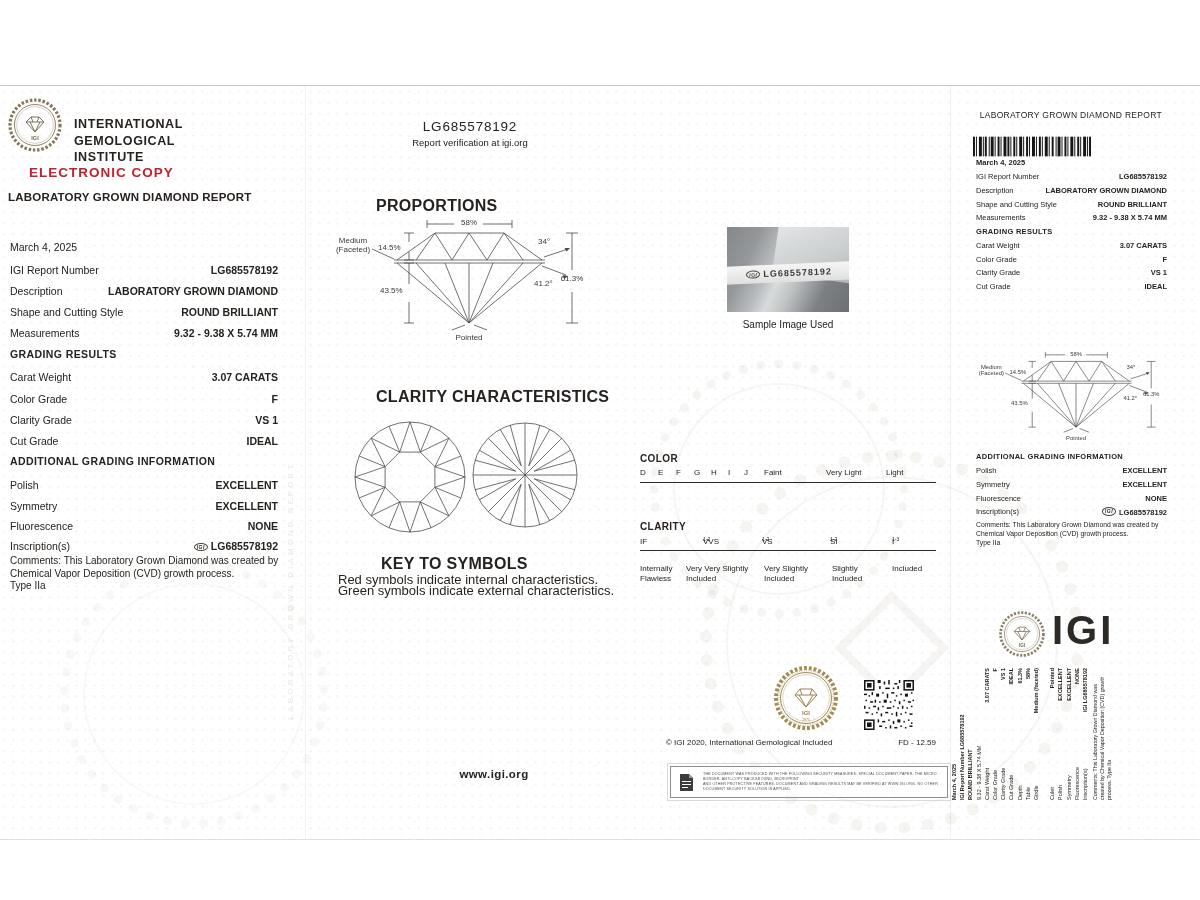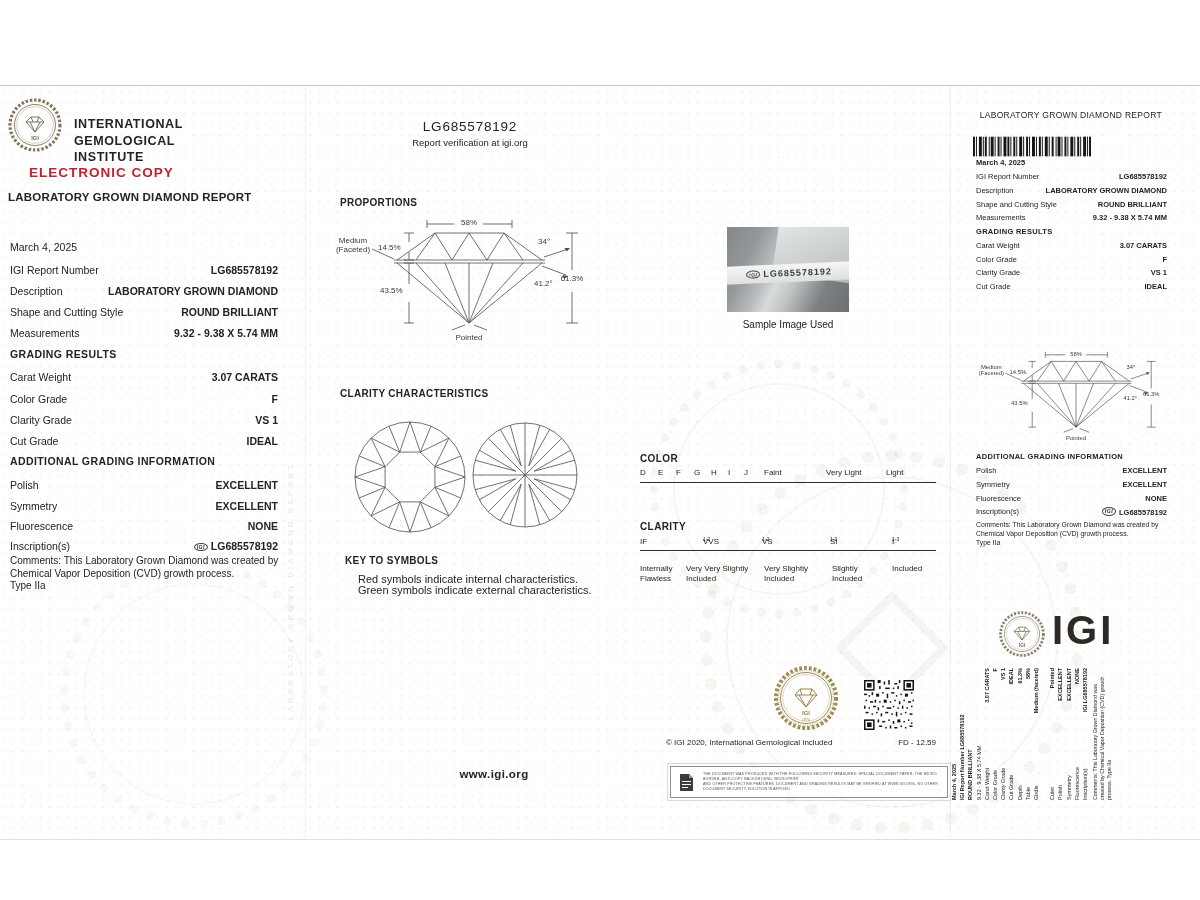--- a/index.html
+++ b/index.html
@@ -30,42 +30,42 @@
   .lrow{left:10px;width:268px;display:flex;justify-content:space-between;font-size:10.5px;}
   .lrow .v{font-weight:bold;text-align:right;}
   .lsec{left:10px;font-size:10.5px;font-weight:bold;letter-spacing:.4px;}
   .lcomments{left:10px;width:276px;font-size:10px;line-height:12.5px;}
   .igi-glyph{display:inline-block;font-size:5px;font-style:italic;font-weight:bold;
        border:1px solid #4a453f;border-radius:50%;padding:0 2px;line-height:6.5px;
        vertical-align:1.5px;letter-spacing:.5px;margin-right:3px;}
   
   .vnum{left:370px;top:119px;width:200px;text-align:center;font-size:13.5px;letter-spacing:.8px;}
   .vnote{left:370px;top:137px;width:200px;text-align:center;font-size:9.5px;}
-  .mhead{font-size:10px;font-weight:bold;letter-spacing:.3px;}
+  .mhead{font-size:16px;font-weight:bold;letter-spacing:.3px;margin-left:36px;}
   .prop-main{left:332px;top:216px;width:260px;height:128px;}
   .prop-mini{left:976px;top:349px;width:260px;height:128px;transform:scale(.73);transform-origin:0 0;}
   .prop-wrap{position:absolute;width:260px;height:128px;}
   .pl{position:absolute;font-size:8px;color:#3d3936;white-space:nowrap;}
   .pl-table{left:123px;top:2px;width:28px;text-align:center;}
   .pl-girdle{left:0px;top:20px;width:42px;text-align:center;line-height:9px;}
   .pl-ch{left:46px;top:27px;}
   .pl-pd{left:48px;top:70px;}
   .pl-ca{left:206px;top:21px;}
   .pl-pa{left:202px;top:63px;}
   .pl-depth{left:224px;top:58px;width:32px;text-align:center;background:transparent;}
   .pl-culet{left:110px;top:117px;width:54px;text-align:center;}
   .sample{left:727px;top:227px;width:122px;height:85px;overflow:hidden;
       background:linear-gradient(115deg,#85888b 0%,#94989b 22%,#b9bdbf 38%,#d8dbdc 47%,#bfc3c4 58%,#7e8184 78%,#6d7073 100%);}
   .sample .facet{position:absolute;left:40%;top:-10%;width:75%;height:70%;transform:rotate(8deg);
       background:linear-gradient(150deg,#e9ebec,#c9cdce 60%,#aeb2b4);}
   .sample .band{position:absolute;left:-4px;top:37px;width:132px;height:18px;transform:rotate(-2.5deg);
       background:linear-gradient(#f4f5f4,#dfe1e0);display:flex;align-items:center;justify-content:center;
       font-size:9px;letter-spacing:1px;color:#3a3a3a;font-weight:bold;}
   .sample-cap{left:727px;top:319px;width:122px;text-align:center;font-size:10px;}
-  .keylines{left:358px;top:574px;font-size:11px;line-height:11px;}
+  .keylines{left:338px;top:574px;font-size:13px;line-height:11px;}
   
   .scaleblock{left:640px;width:296px;}
   .sctitle{font-size:10px;font-weight:bold;letter-spacing:.4px;}
   .scale-row{position:relative;height:15px;border-bottom:1.2px solid #2e2a27;margin-top:3px;}
   .scale-row span{position:absolute;font-size:8px;top:1px;}
   .cl0{left:0;}.cl1{left:18px;}.cl2{left:36px;}.cl3{left:54px;}.cl4{left:71px;}
   .cl5{left:88px;}.cl6{left:104px;}.cl7{left:124px;}.cl8{left:186px;}.cl9{left:246px;}
   .k0{left:0;}.k1{left:63px;}.k2{left:122px;}.k3{left:190px;}.k4{left:252px;}
   .scale-row sup{font-size:5px;}
   .scale-names{position:relative;margin-top:13px;height:22px;}

